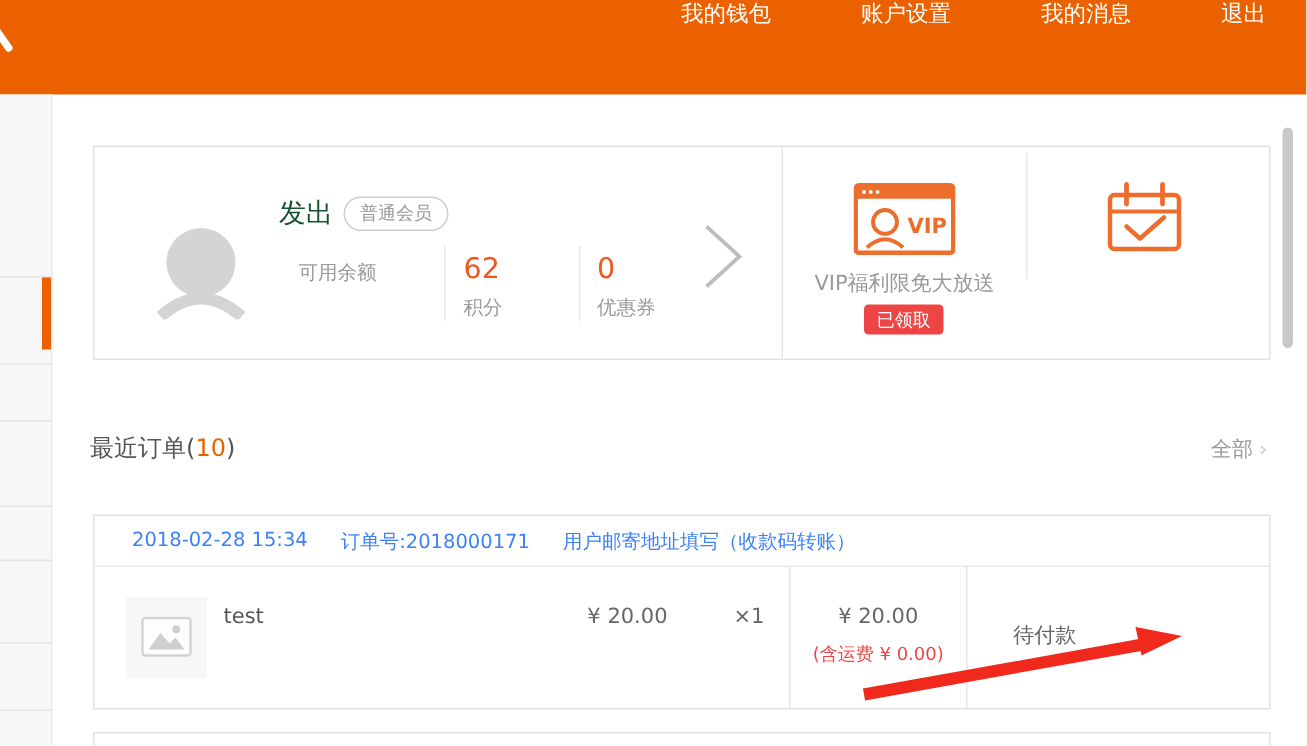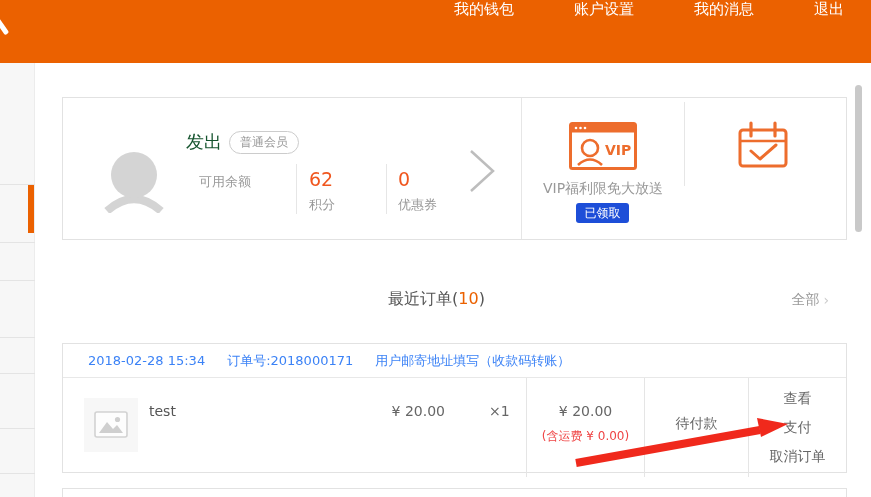--- a/index.html
+++ b/index.html
@@ -32,25 +32,25 @@
   .stat-balance .stat-value { width:84px; word-break:break-all; }
   .stat-points { left:246px; }
   .stat-coupons { left:335px; }
   .stat-div { position:absolute; top:66px; width:1px; height:50px; background:#e6e6e6; }
   .stat-div1 { left:233px; } .stat-div2 { left:323px; }
   .big-chevron { position:absolute; left:404px; top:50px; }
   .card-vdiv1 { position:absolute; left:458px; top:0; width:1px; height:141px; background:#e6e6e6; }
   .card-vdiv2 { position:absolute; left:621px; top:4px; width:1px; height:84px; background:#e6e6e6; }
   .vip-icon { position:absolute; left:506px; top:24px; }
   .vip-title { position:absolute; left:459px; top:82px; width:162px; text-align:center; font-size:14px; color:#999; }
-  .claimed-btn { position:absolute; left:513px; top:105px; width:53px; height:20px; background:#1d4ed8; color:#fff; font-size:12px; border:none; border-radius:3px; cursor:pointer; }
+  .claimed-btn { position:absolute; left:513px; top:105px; width:53px; height:20px; background:#ef4444; color:#fff; font-size:12px; border:none; border-radius:3px; cursor:pointer; }
   .calendar-icon { position:absolute; left:674px; top:22px; }
 
   
-  .section-header { position:absolute; left:44px; top:289px; width:785px; height:22px;text-align:center; }
+  .section-header { position:absolute; left:60px; top:289px; width:785px; height:22px; }
   .section-title { font-size:16px; color:#555; }
   .section-title .count { color:#eb6100; }
   .view-all { position:absolute; right:0; top:2px; font-size:14px; color:#999; cursor:pointer; display:flex; align-items:center; gap:4px; }
   .small-chevron { color:#ccc; font-size:14px; }
 
   
   .order-card { position:absolute; left:62px; top:343px; width:785px; height:130px; background:#fff; border:1px solid #e2e2e2; }
   .order-head { height:34px; border-bottom:1px solid #e8e8e8; display:flex; align-items:center; padding-left:25px; gap:22px; font-size:13px; color:#3b82f6; }
   .order-body { position:relative; height:95px; display:grid; grid-template-columns:463px 118px 104px 98px; }
   .ob-col { position:relative; }
@@ -177,25 +177,20 @@
         <span class="prod-price">¥ 20.00</span>
         <span class="prod-qty">×1</span>
       </div>
       <div class="ob-col col-total">
         <div class="total-val">¥ 20.00</div>
         <div class="total-ship">(含运费 ¥ 0.00)</div>
       </div>
       <div class="ob-col col-status">
         <span>待付款</span>
       </div>
-      <div class="ob-col col-actions">
-        <span class="action-link">查看</span>
-        <span class="action-link">支付</span>
-        <span class="action-link">取消订单</span>
-      </div>
     </div>
   </div>
 
   <div class="next-card"></div>
 
   <svg class="arrow-overlay" width="240" height="60" viewBox="0 0 240 60">
     <line x1="18" y1="50" x2="202" y2="17" stroke="#f0291c" stroke-width="8"></line>
     <polygon points="230,11 203,24 199,5" fill="#f0291c"></polygon>
   </svg>
 

